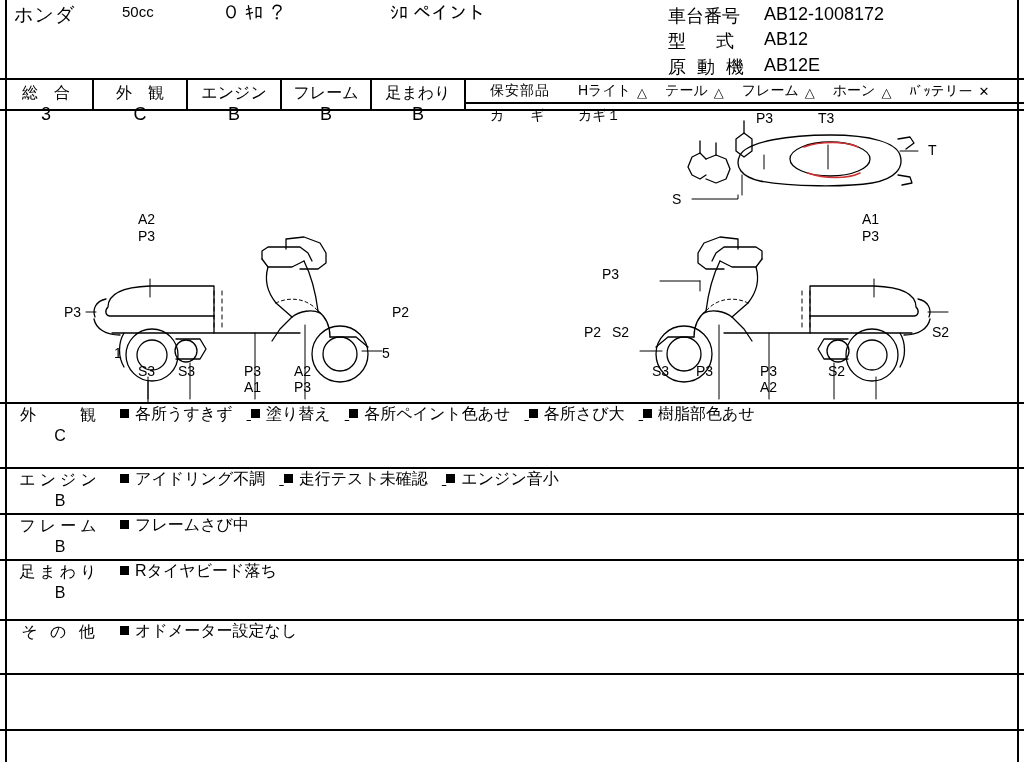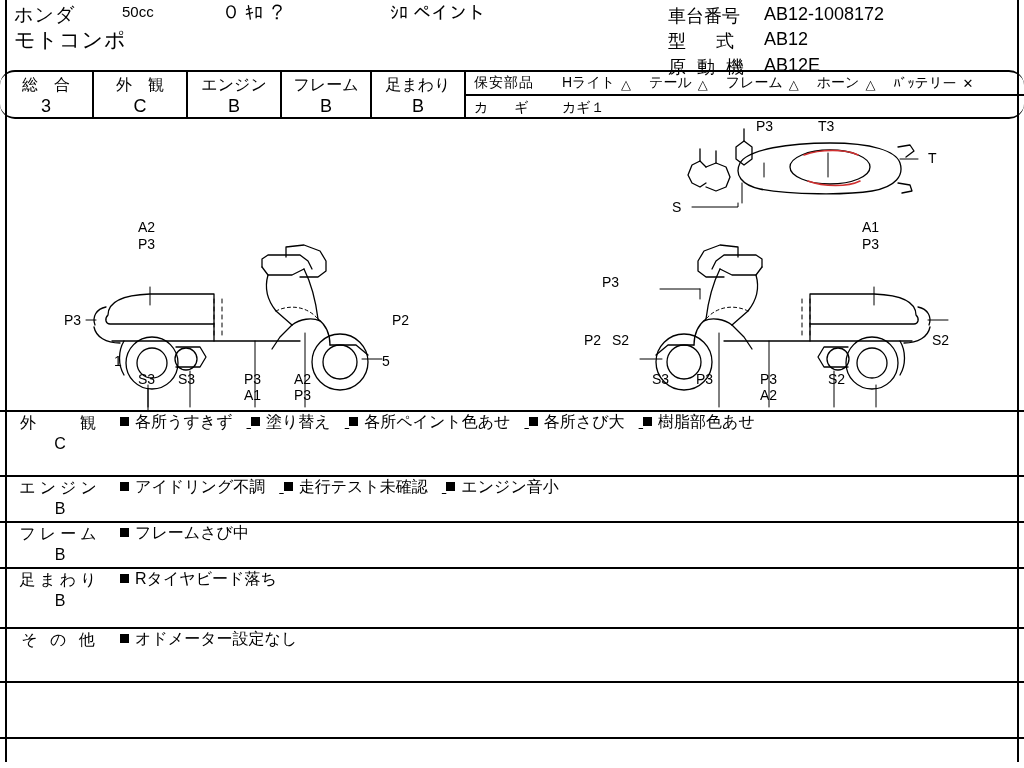--- a/index.html
+++ b/index.html
@@ -17,21 +17,21 @@
   .sheet {
     position: relative;
     width: 1024px;
     height: 768px;
     box-sizing: border-box;
   }
 
   
   .header {
     position: relative;
-    height: 70px;
+    height: 78px;
     box-sizing: border-box;
   }
   .maker {
     position: absolute;
     left: 14px;
     top: 2px;
     font-size: 19px;
     letter-spacing: 1px;
   }
   .model {
@@ -95,26 +95,25 @@
   .engine-value {
     position: absolute;
     left: 764px;
     top: 55px;
     font-size: 18px;
   }
 
   
   .grade-bar {
     position: relative;
-    height: 49px;
+    height: 33px;
     border-top: 2px solid #000;
     border-bottom: 2px solid #000;
     box-sizing: border-box;
     display: flex;
-    border-radius: 15px;
   }
   .grade-cell {
     border-right: 2px solid #000;
     box-sizing: border-box;
     text-align: center;
     padding-top: 3px;
   }
   .grade-cell .g-title {
     font-size: 16px;
     line-height: 20px;
@@ -133,21 +132,21 @@
     flex: 1;
     box-sizing: border-box;
     position: relative;
   }
   .safety-row {
     height: 24px;
     box-sizing: border-box;
     display: flex;
     align-items: center;
     font-size: 14px;
-    padding-left: 8px;
+    padding-left: 24px;
   }
   .safety-row.top { border-bottom: 2px solid #000; }
   .safety-lbl { width: 88px; letter-spacing: 1px; }
   .safety-item {
     display: inline-flex;
     align-items: flex-end;
     margin-right: 18px;
     white-space: nowrap;
   }
   .safety-item .mark { margin-left: 6px; font-size: 13px; }
@@ -222,21 +221,20 @@
   .lab { font-size: 14px; font-family: "Liberation Sans", sans-serif; }
 </style>
 </head>
 <body>
 
 <div class="sheet">
   <div class="outer-border"></div>
 
   <div class="header">
     <div class="maker">ホンダ</div>
-    <div class="model">モトコンポ</div>
     <div class="disp">50cc</div>
     <div class="mileage">０ ｷﾛ ？</div>
     <div class="color">ｼﾛ ペイント</div>
     <div class="vin-label">車台番号</div>
     <div class="vin-value">AB12-1008172</div>
     <div class="type-label">型　式</div>
     <div class="type-value">AB12</div>
     <div class="engine-label">原 動 機</div>
     <div class="engine-value">AB12E</div>
   </div>

